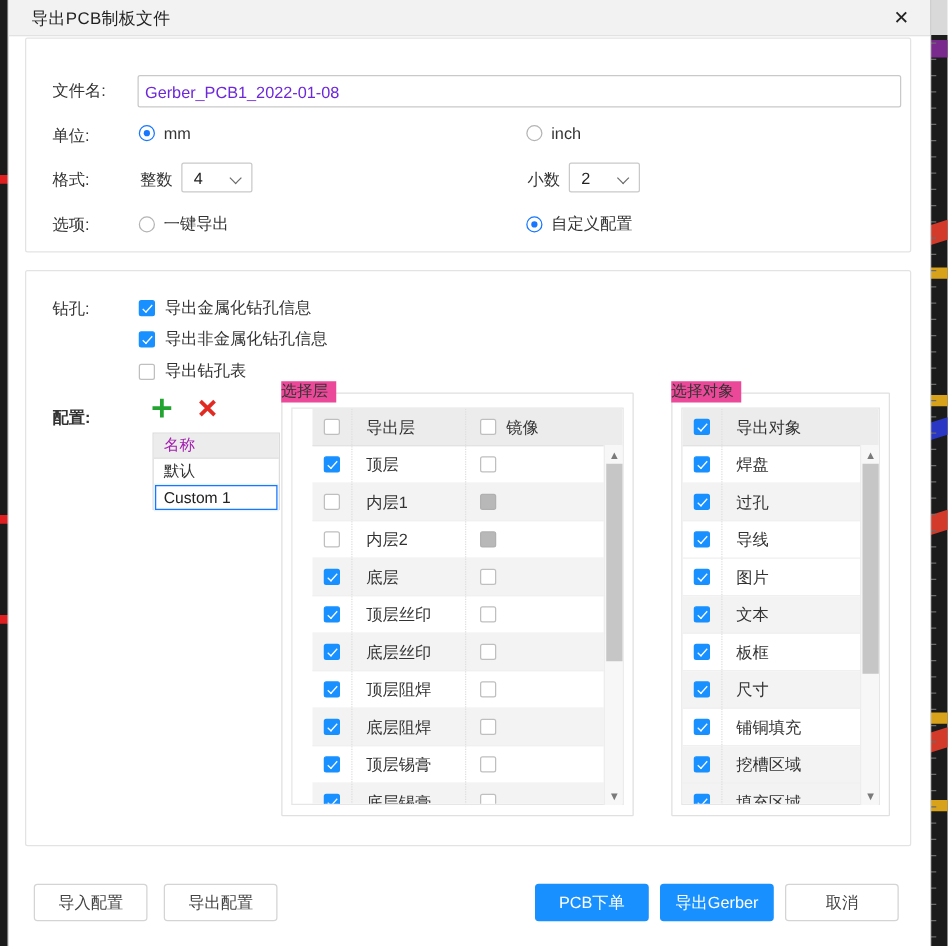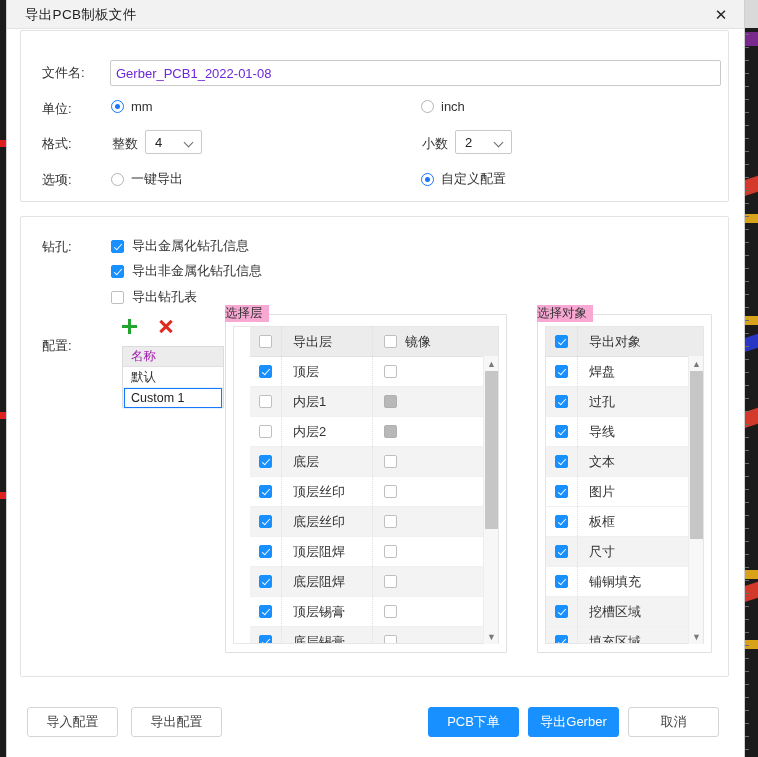--- a/index.html
+++ b/index.html
@@ -129,21 +129,21 @@
   }
   #cfg-edit{
     width:100%;height:20px;border:1px solid #1677ff;background:#fff;box-sizing:border-box;
     font-family:"Liberation Sans","DejaVu Sans",sans-serif;font-size:12.5px;color:#222;
     padding:0 6px;outline:none;
   }
 
   
   .group{position:absolute;}
   .group .glegend{
-    position:absolute;left:0;top:0;font-size:12.5px;color:#333;background:#f9a8d4;
+    position:absolute;left:0;top:0;font-size:12.5px;color:#333;background:#ec4899;
     padding-right:6px;z-index:2;
   }
   .group .gbox{
     position:absolute;left:0;top:9px;right:0;bottom:0;border:1px solid #e0e0e0;
     border-radius:1px;box-sizing:border-box;
   }
   .group .gbox:before{
     content:"";position:absolute;left:0;top:0;width:0;height:0;
   }
 
@@ -322,21 +322,21 @@
     </div>
     <div class="cbrow" style="left:90px;top:45px;">
       <span class="cb on"></span>
       <span class="cblabel">导出非金属化钻孔信息</span>
     </div>
     <div class="cbrow" style="left:90px;top:71px;">
       <span class="cb"></span>
       <span class="cblabel">导出钻孔表</span>
     </div>
 
-    <div class="row-label" style="left:21px;top:120px;">配置:</div>
+    <div class="row-label" style="left:21px;top:108px;font-weight:bold;">配置:</div>
     <div id="cfg-add" style="left:99px;top:100px;"></div>
     <div id="cfg-del" style="left:136px;top:100px;"></div>
 
     <div id="cfg-list">
       <div class="hrow">名称</div>
       <div class="drow">默认</div>
       <div class="erow">
         <input id="cfg-edit" type="text" value="Custom 1" style="">
       </div>
     </div>
@@ -474,31 +474,31 @@
               <span class="cb on"></span>
             </div>
             <div class="c-name" style="border-right:none">过孔</div>
           </div>
           <div class="tr">
             <div class="c-chk">
               <span class="cb on"></span>
             </div>
             <div class="c-name" style="border-right:none">导线</div>
           </div>
+          <div class="tr">
+            <div class="c-chk">
+              <span class="cb on"></span>
+            </div>
+            <div class="c-name" style="border-right:none">图片</div>
+          </div>
           <div class="tr alt">
             <div class="c-chk">
               <span class="cb on"></span>
             </div>
             <div class="c-name" style="border-right:none">文本</div>
-          </div>
-          <div class="tr">
-            <div class="c-chk">
-              <span class="cb on"></span>
-            </div>
-            <div class="c-name" style="border-right:none">图片</div>
           </div>
           <div class="tr">
             <div class="c-chk">
               <span class="cb on"></span>
             </div>
             <div class="c-name" style="border-right:none">板框</div>
           </div>
           <div class="tr alt">
             <div class="c-chk">
               <span class="cb on"></span>

